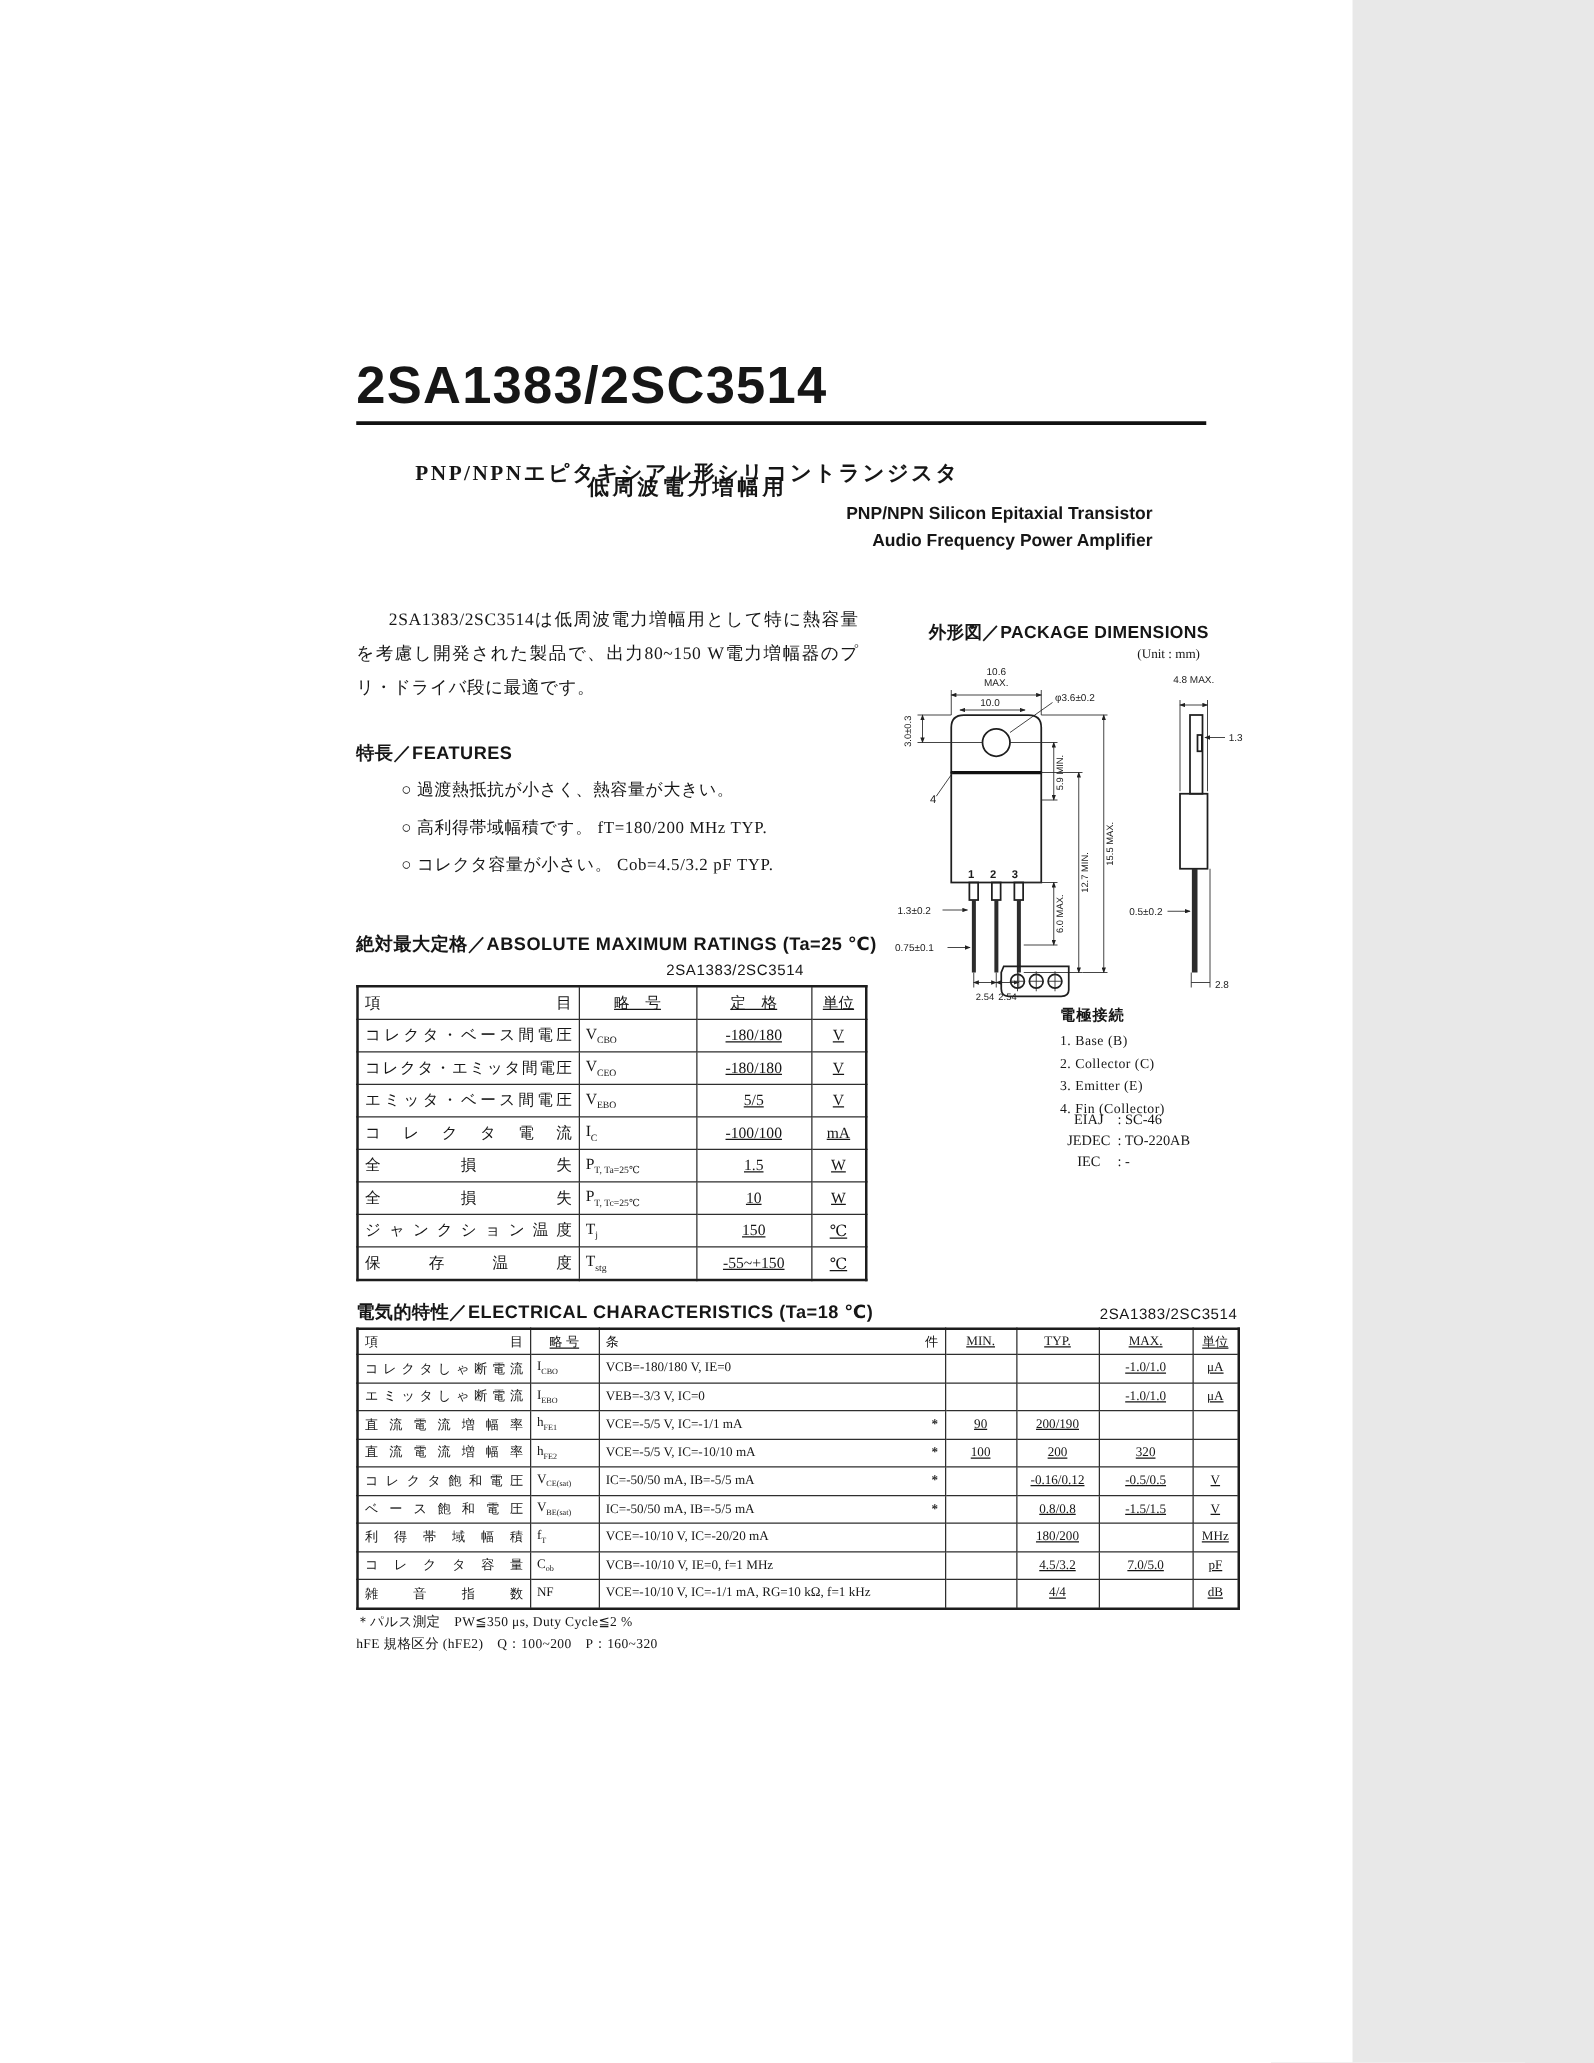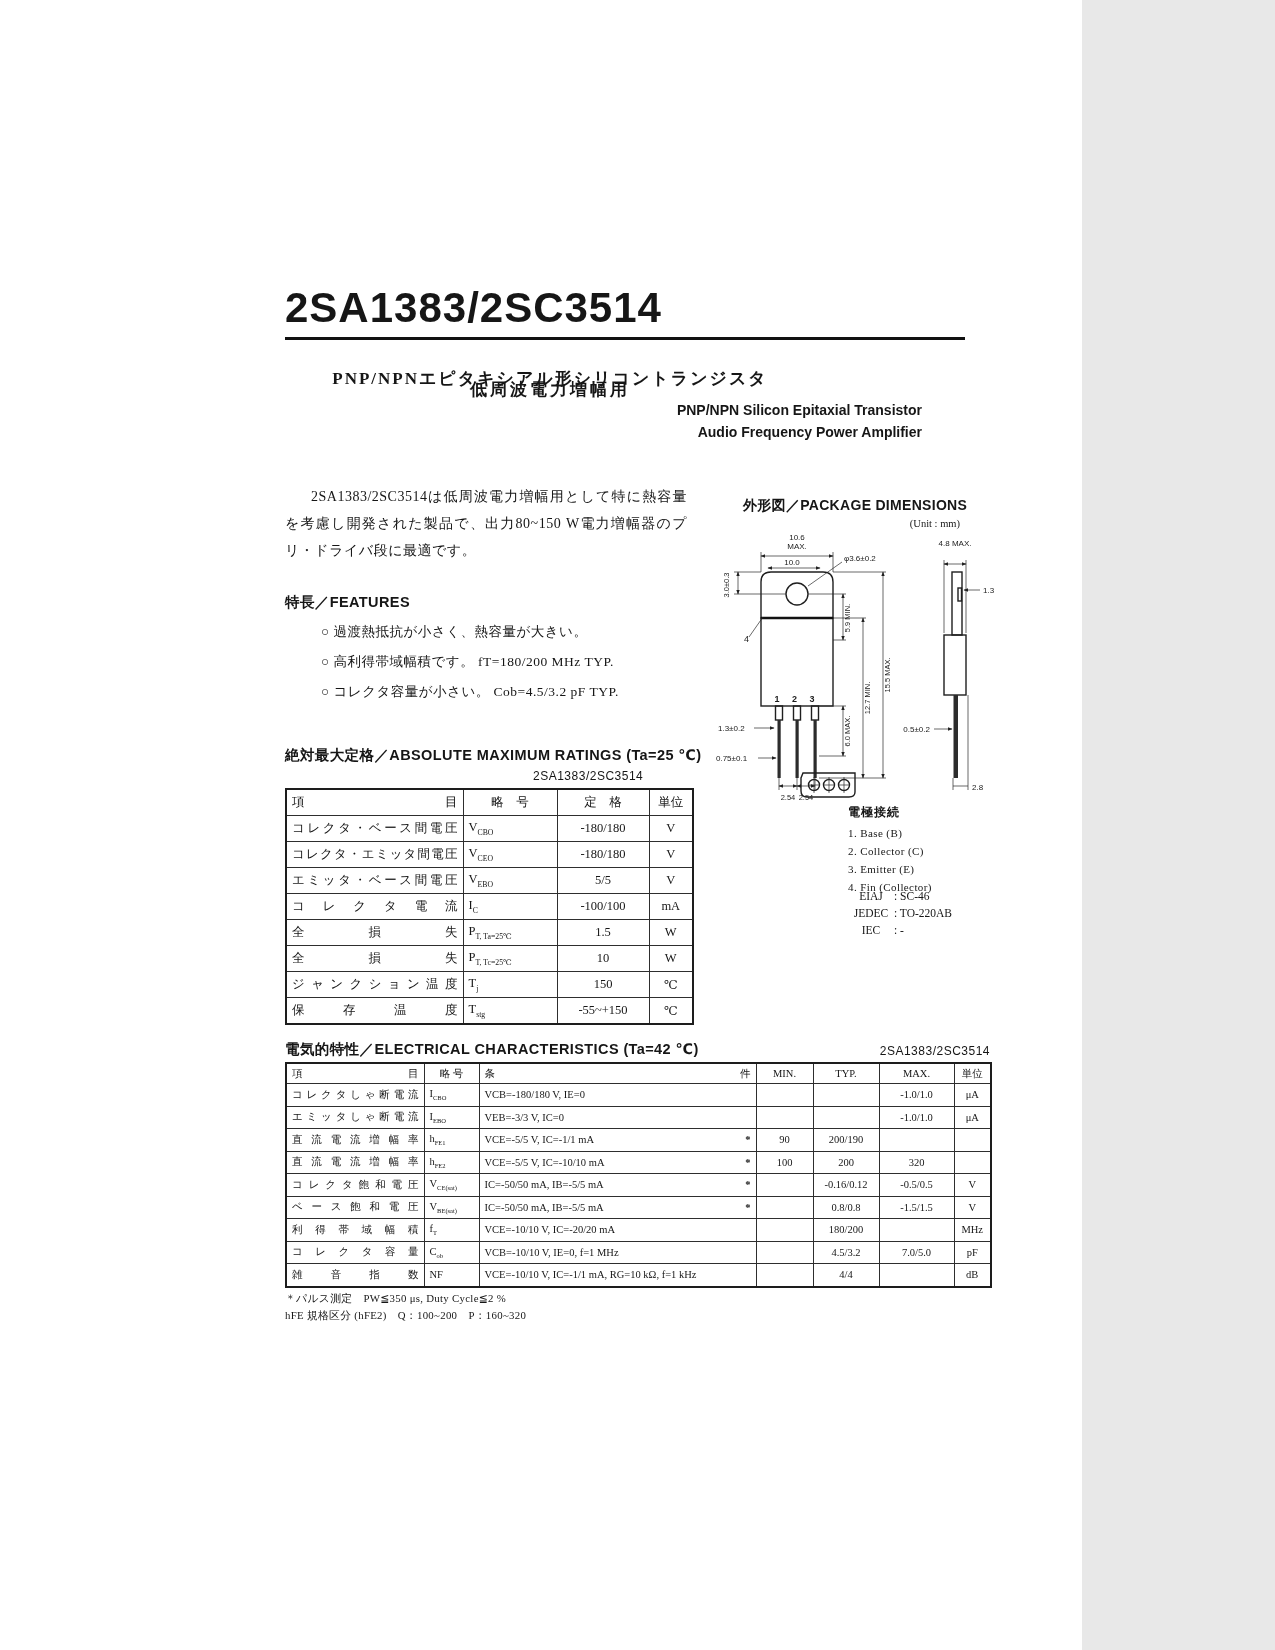--- a/index.html
+++ b/index.html
@@ -18,21 +18,21 @@
   .intro{font-size:14px;line-height:27px;text-align:justify;text-indent:26px;letter-spacing:0.5px;}
   .h-sec{font-size:14.5px;letter-spacing:0.4px;}
   .feat{font-size:13.5px;line-height:30px;letter-spacing:0.5px;}
 
   .subhead{font-size:12px;letter-spacing:0.5px;}
 
   table.t{border-collapse:collapse;table-layout:fixed;border:2px solid #1d1d1d;background:#fff;}
   table.t th,table.t td{border:1px solid #2e2e2e;padding:0 5px;font-weight:normal;
         overflow:hidden;white-space:nowrap;color:#161616;}
   .jdist{text-align:justify;text-align-last:justify;}
-  .cc{text-align:center;}
+  .cc{text-align:center;text-decoration:underline;}
   sub{font-size:0.62em;letter-spacing:0;}
 
   table.rt{width:407px;font-size:12.5px;}
   table.rt th{height:25px;font-size:12.5px;}
   table.rt td{height:25px;}
 
   table.et{width:705px;font-size:10.5px;}
   table.et th{height:19px;font-size:10.5px;}
   table.et td{height:21.5px;}
   .star{float:right;font-weight:bold;padding-left:3px;}
@@ -267,21 +267,21 @@
       <div class="pinline">2. Collector (C)</div>
       <div class="pinline">3. Emitter (E)</div>
       <div class="pinline">4. Fin (Collector)</div>
     </div>
   <div class="abs" style="left:848px;top:888px;" id="std-list">
       <div class="stdline"><span class="stdorg">EIAJ</span><span>: SC-46</span></div>
       <div class="stdline"><span class="stdorg">JEDEC</span><span>: TO-220AB</span></div>
       <div class="stdline"><span class="stdorg">IEC</span><span>: -</span></div>
     </div>
 
-  <div class="abs sans b h-sec" style="left:285px;top:1040px;">電気的特性／ELECTRICAL CHARACTERISTICS (Ta=42 ℃)</div>
+  <div class="abs sans b h-sec" style="left:285px;top:1040px;">電気的特性／ELECTRICAL CHARACTERISTICS (Ta=18 ℃)</div>
   <div class="abs sans subhead" style="left:850px;top:1044px;width:140px;text-align:right;">2SA1383/2SC3514</div>
   <table class="t et abs" style="left:285px;top:1062px;">
     <colgroup>
       <col style="width:138px">
         <col style="width:55px">
         <col style="width:277px">
       <col style="width:57px">
         <col style="width:66px">
         <col style="width:75px">
         <col style="width:37px">

